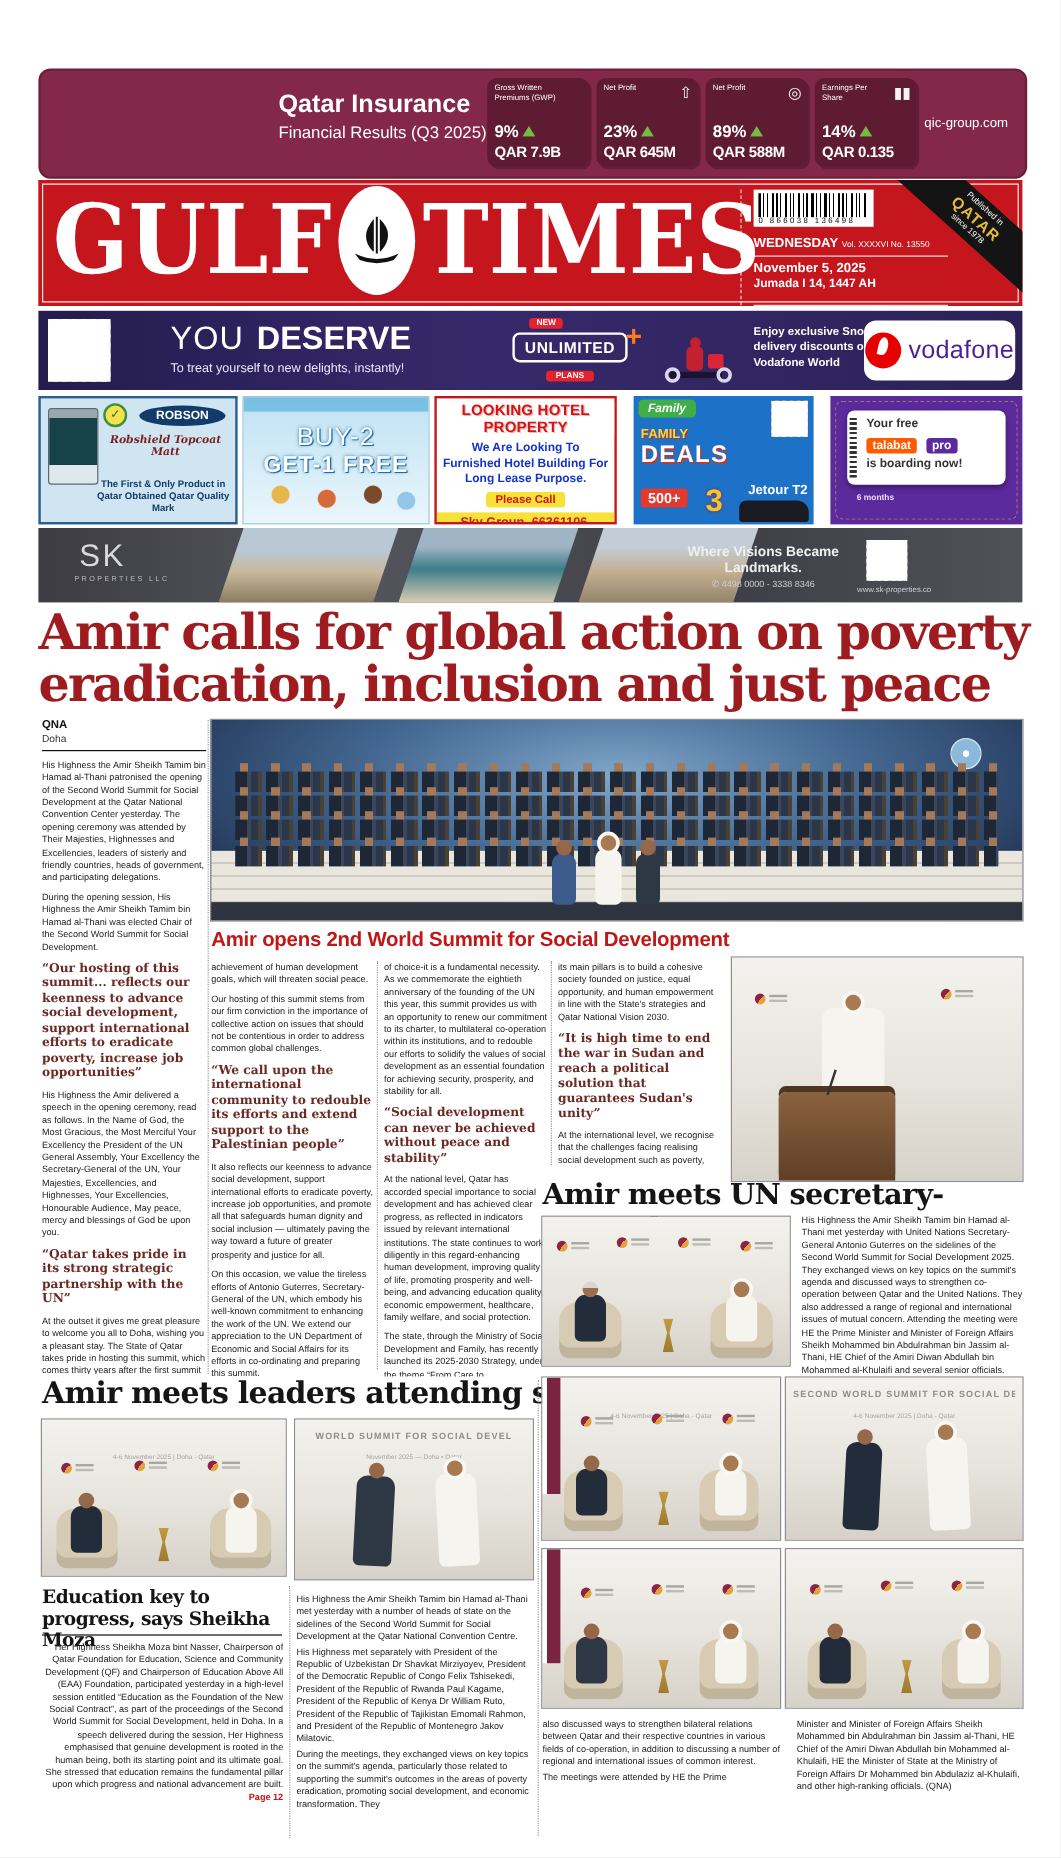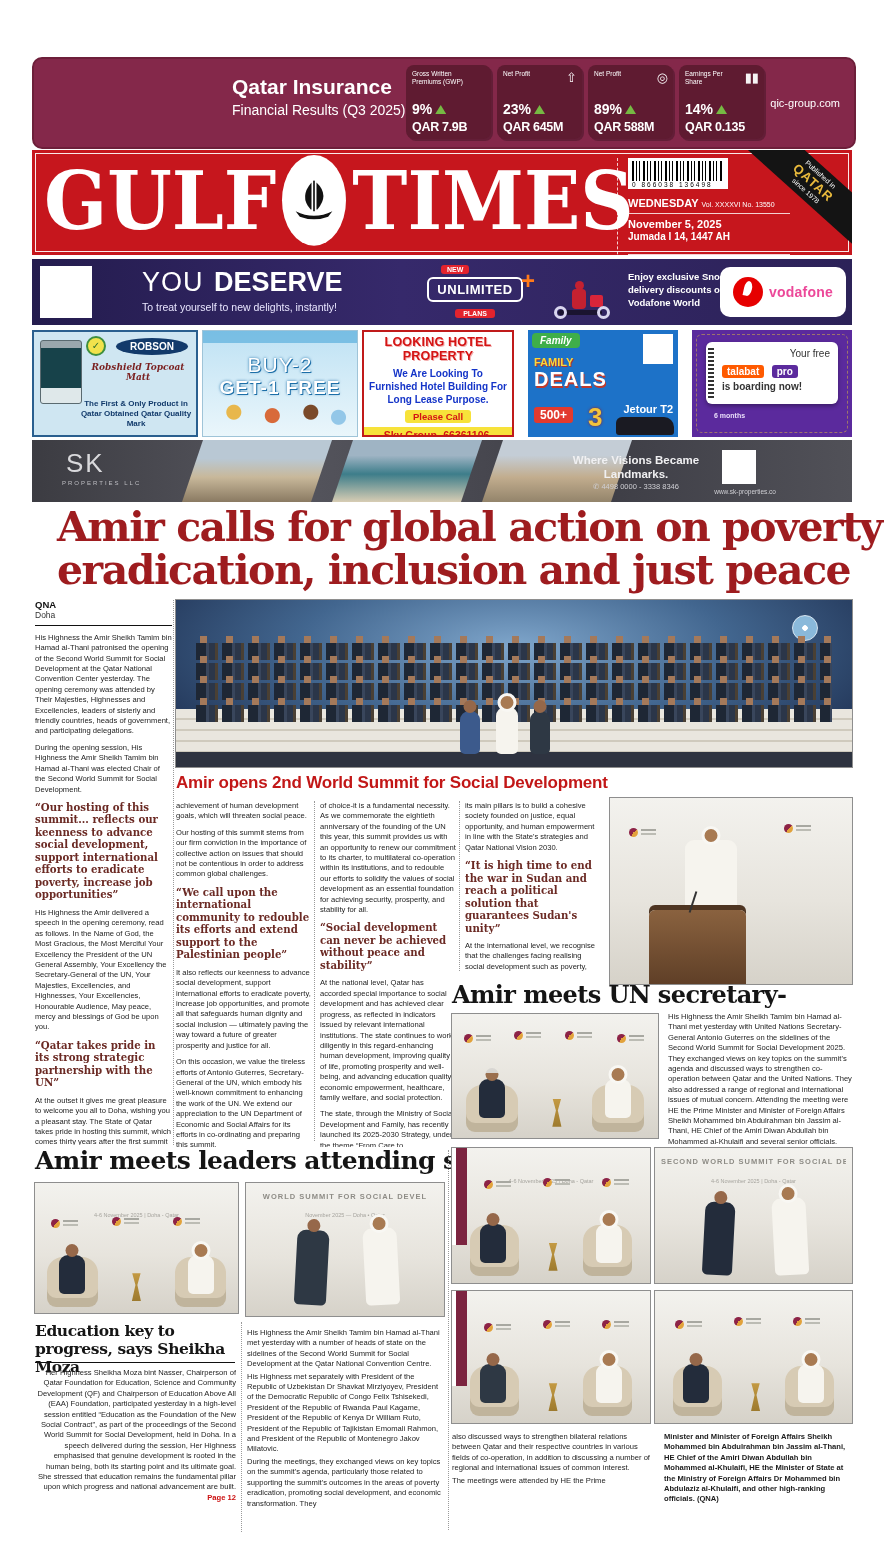--- a/index.html
+++ b/index.html
@@ -76,21 +76,21 @@
   .rider .w1{left:2px;} .rider .w2{right:2px;}
   .rider .body{position:absolute;left:20px;bottom:6px;width:14px;height:20px;background:#c42130;border-radius:4px;}
   .rider .head{position:absolute;left:23px;bottom:25px;width:9px;height:9px;background:#c42130;border-radius:50%;}
   .rider .box{position:absolute;left:38px;bottom:8px;width:13px;height:12px;background:#d8253a;border-radius:2px;}
   .vpromo{position:absolute;left:596px;top:12px;width:118px;color:#fff;font-size:9.5px;font-weight:bold;line-height:1.35;}
   .vpanel{position:absolute;right:6px;top:8px;width:126px;height:50px;background:#fff;border-radius:10px;
         display:flex;align-items:center;justify-content:center;gap:6px;}
   .vflogo{width:30px;height:30px;border-radius:50%;background:#e60000;position:relative;}
   .vflogo::after{content:"";position:absolute;left:11px;top:4px;width:8px;height:15px;background:#fff;
         border-radius:50% 50% 50% 0;transform:rotate(12deg);}
-  .vbrand{font-size:14px;color:#ec4899;font-weight:700;letter-spacing:.2px;}
+  .vbrand{font-size:21px;color:#4c1d95;font-weight:400;letter-spacing:.2px;}
 
   
   .ad{position:absolute;top:330px;height:107px;overflow:hidden;box-sizing:border-box;}
   .ad-robson{left:32px;width:166px;background:#cfe6f2;border:2px solid #2a5f8f;}
   .rob-can{position:absolute;left:6px;top:8px;width:40px;height:62px;background:linear-gradient(180deg,#9aa7ad 0 12%,#17424a 12% 75%,#dfe8ea 75%);border-radius:3px;border:1px solid #5a6a70;}
   .rob-oval{position:absolute;right:8px;top:6px;background:#123a6b;color:#fff;font-weight:bold;font-size:10px;
         padding:3px 14px;border-radius:50%;}
   .rob-script{position:absolute;right:6px;top:30px;width:104px;text-align:center;color:#7a1f1f;
         font-family:"DejaVu Serif",serif;font-style:italic;font-weight:bold;font-size:9px;}
   .rob-claim{position:absolute;right:4px;bottom:6px;width:112px;text-align:center;color:#123a6b;
@@ -123,21 +123,21 @@
   .fam-w2{position:absolute;left:6px;top:38px;color:#fff;font-weight:bold;font-size:20px;letter-spacing:1px;text-shadow:1px 2px 0 #c0392b;}
   .fam-count{position:absolute;left:6px;bottom:14px;background:#e23a2e;color:#fff;font-weight:bold;font-size:12px;padding:1px 6px;border-radius:3px;}
   .fam-car{position:absolute;right:5px;bottom:22px;color:#fff;font-weight:bold;font-size:11px;text-align:center;}
   .fam-carbox{position:absolute;right:4px;bottom:2px;width:58px;height:18px;background:#1a1a22;border-radius:6px 10px 3px 3px;}
   .fam-three{position:absolute;left:60px;bottom:4px;color:#f2c43c;font-weight:bold;font-size:26px;text-shadow:0 0 3px #a01c1c;}
   .ad-talabat{left:692px;width:160px;background:#5b2a9d;}
   .tal-card{position:absolute;left:14px;top:12px;width:132px;height:62px;background:#fff;border-radius:6px;
         box-shadow:0 2px 4px rgba(0,0,0,.35);padding:6px 8px;box-sizing:border-box;}
   .tal-strip{position:absolute;left:2px;top:6px;bottom:6px;width:6px;
         background:repeating-linear-gradient(180deg,#333 0 2px,#fff 2px 4px);}
-  .tal1{font-size:10px;font-weight:normal;color:#333;margin-left:8px;text-align:right;}
+  .tal1{font-size:10px;font-weight:bold;color:#333;margin-left:8px;}
   .talrow{margin-left:8px;margin-top:2px;}
   .tal-brand{background:#ff5a00;color:#fff;font-weight:bold;font-size:10px;padding:1px 5px;border-radius:3px;}
   .tal-pro{background:#5b2a9d;color:#fff;font-weight:bold;font-size:10px;padding:1px 5px;border-radius:3px;margin-left:3px;}
   .tal2{font-size:10px;font-weight:bold;color:#333;margin-left:8px;margin-top:2px;}
   .tal-sub{position:absolute;left:22px;bottom:18px;color:#e9ddfa;font-size:7px;font-weight:bold;}
   .tal-dash{position:absolute;inset:4px;border:1px dashed #caa84a;border-radius:6px;opacity:.6;}
 
   
   .sk{position:absolute;left:32px;top:440px;width:820px;height:62px;overflow:hidden;
       background:linear-gradient(90deg,#3c3c42,#56565e 30%,#3e3e46 70%,#515158);}
@@ -149,21 +149,21 @@
   .skp3{left:450px;background:linear-gradient(180deg,#c4cdd6 25%,#c2ad8e 60%,#93846b);}
   .sk-tag{position:absolute;right:146px;top:14px;width:140px;text-align:center;color:#f0f0f2;font-weight:bold;font-size:11.5px;line-height:1.2;}
   .sk-phone{position:absolute;right:146px;top:42px;width:140px;text-align:center;color:#cfcfd4;font-size:7.5px;}
   .sk-qr{position:absolute;right:96px;top:10px;width:34px;height:34px;background:#fff;
         background-image:repeating-linear-gradient(0deg,#222 0 3px,#fff 3px 6px),repeating-linear-gradient(90deg,#222 0 3px,#fff 3px 6px);
         background-blend-mode:screen;}
   .sk-site{position:absolute;right:76px;top:48px;color:#cfcfd4;font-size:6.5px;}
 
   
   .lead-head{position:absolute;left:32px;top:506px;width:828px;color:#9e1c1f;
-      font-family:"DejaVu Serif",serif;font-weight:bold;font-size:41px;line-height:1.05;letter-spacing:-1.5px;margin-left:25px;}
+      font-family:"DejaVu Serif",serif;font-weight:bold;font-size:41px;line-height:1.05;letter-spacing:-1.5px;}
   .bodytext{font-size:7.6px;line-height:10.4px;color:#1c1c1c;text-align:left;}
   .bodytext p{margin:0 0 6px 0;}
   .quote{font-family:"DejaVu Serif",serif;font-weight:bold;font-size:10.2px;line-height:12.5px;
       color:#6b2a24;margin:4px 0 7px;}
   .jump{color:#cc1111;font-weight:bold;}
   .byline-col{position:absolute;left:35px;top:600px;width:137px;height:545px;overflow:hidden;}
   .src{font-weight:bold;font-size:9.5px;color:#111;}
   .loc{font-size:8.5px;color:#333;margin-bottom:4px;}
   .rule{border:none;border-top:1.5px solid #111;margin:4px 0 7px;}
   .vsep{position:absolute;width:0;border-left:1px dotted #9a9a9a;}
@@ -531,16 +531,16 @@
     <div class="vase" style="left:48%;bottom:9%;"></div>
     <div class="person" style="left:13%;bottom:15%;"></div>
     <div class="person thobe" style="right:13%;bottom:15%;"></div>
   </div>
 
   <div class="capt" style="left:452px;top:1432px;width:200px;height:90px;overflow:hidden;">
     <p style="margin:0 0 2px;">also discussed ways to strengthen bilateral relations between Qatar and their respective countries in various fields of co-operation, in addition to discussing a number of regional and international issues of common interest.</p>
     <p style="margin:0;">The meetings were attended by HE the Prime</p>
   </div>
   <div class="capt" style="left:664px;top:1432px;width:188px;height:90px;overflow:hidden;">
-    <p style="margin:0;font-weight:bold;">Minister and Minister of Foreign Affairs Sheikh Mohammed bin Abdulrahman bin Jassim al-Thani, HE Chief of the Amiri Diwan Abdullah bin Mohammed al-Khulaifi, HE the Minister of State at the Ministry of Foreign Affairs Dr Mohammed bin Abdulaziz al-Khulaifi, and other high-ranking officials. (QNA)</p>
+    <p style="margin:0;">Minister and Minister of Foreign Affairs Sheikh Mohammed bin Abdulrahman bin Jassim al-Thani, HE Chief of the Amiri Diwan Abdullah bin Mohammed al-Khulaifi, HE the Minister of State at the Ministry of Foreign Affairs Dr Mohammed bin Abdulaziz al-Khulaifi, and other high-ranking officials. (QNA)</p>
   </div>
 
 </div>
 
 </body></html>

